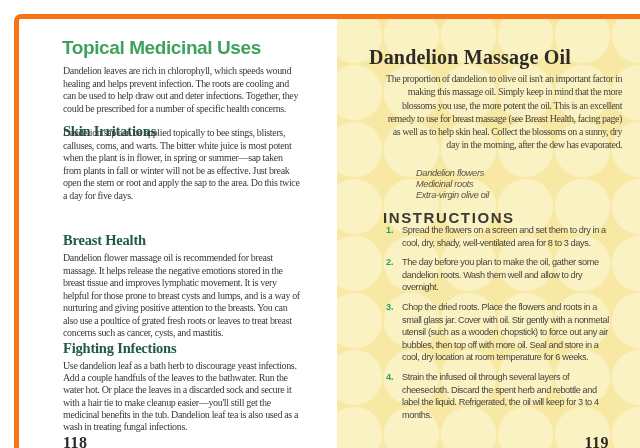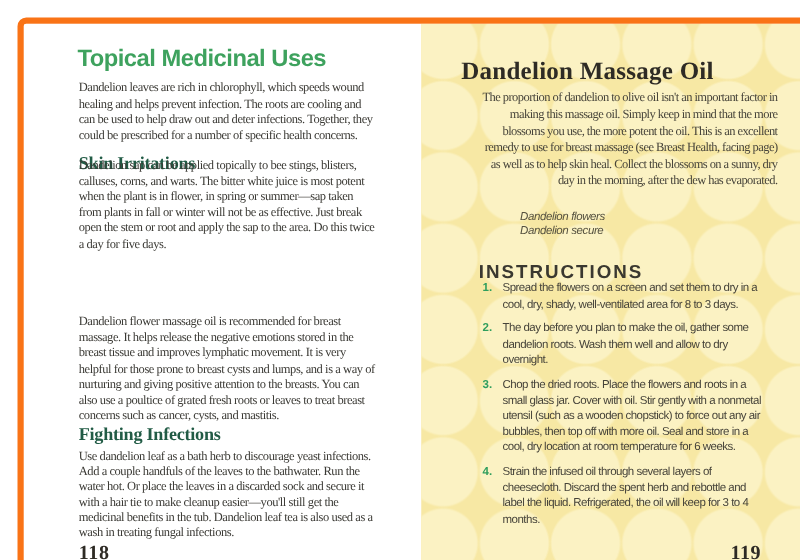--- a/index.html
+++ b/index.html
@@ -82,35 +82,37 @@
 
 <div class="book">
 
   <div class="page page-left">
     <div class="lp-title">Topical Medicinal Uses</div>
     <div class="lp-intro">Dandelion leaves are rich in chlorophyll, which speeds wound healing and helps prevent infection. The roots are cooling and can be used to help draw out and deter infections. Together, they could be prescribed for a number of specific health concerns.</div>
 
     <div class="sec-head sec1-head">Skin Irritations</div>
     <div class="sec-body sec1-body">Dandelion sap can be applied topically to bee stings, blisters, calluses, corns, and warts. The bitter white juice is most potent when the plant is in flower, in spring or summer—sap taken from plants in fall or winter will not be as effective. Just break open the stem or root and apply the sap to the area. Do this twice a day for five days.</div>
 
+    <div class="sec-head sec2-head">Breast Health</div>
     <div class="sec-body sec2-body">Dandelion flower massage oil is recommended for breast massage. It helps release the negative emotions stored in the breast tissue and improves lymphatic movement. It is very helpful for those prone to breast cysts and lumps, and is a way of nurturing and giving positive attention to the breasts. You can also use a poultice of grated fresh roots or leaves to treat breast concerns such as cancer, cysts, and mastitis.</div>
 
     <div class="sec-head sec3-head">Fighting Infections</div>
     <div class="sec-body sec3-body">Use dandelion leaf as a bath herb to discourage yeast infections. Add a couple handfuls of the leaves to the bathwater. Run the water hot. Or place the leaves in a discarded sock and secure it with a hair tie to make cleanup easier—you'll still get the medicinal benefits in the tub. Dandelion leaf tea is also used as a wash in treating fungal infections.</div>
 
     <div class="pageno pageno-left">118</div>
   </div>
 
   <div class="page page-right">
     <div class="rp-title">Dandelion Massage Oil</div>
     <div class="rp-intro">The proportion of dandelion to olive oil isn't an important factor in making this massage oil. Simply keep in mind that the more blossoms you use, the more potent the oil. This is an excellent remedy to use for breast massage (see Breast Health, facing page) as well as to help skin heal. Collect the blossoms on a sunny, dry day in the morning, after the dew has evaporated.</div>
 
     <div class="ingredients">
       <div>Dandelion flowers</div>
-      <div>Dandelion secure</div>
+      <div>Medicinal roots</div>
+      <div>Extra-virgin olive oil</div>
     </div>
 
     <div class="instr-label">INSTRUCTIONS</div>
 
     <ul class="steps">
       <li class="step">
         <span class="step-num">1.</span>
         <span class="step-text">Spread the flowers on a screen and set them to dry in a cool, dry, shady, well-ventilated area for 8 to 3 days.</span>
       </li>
       <li class="step">

